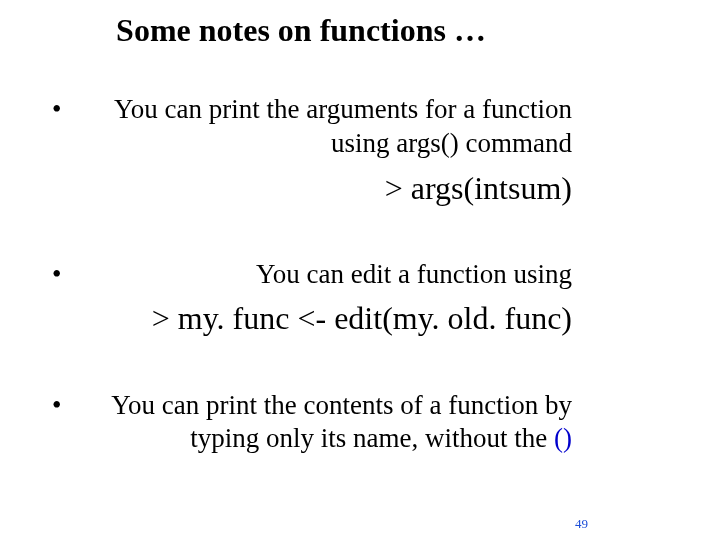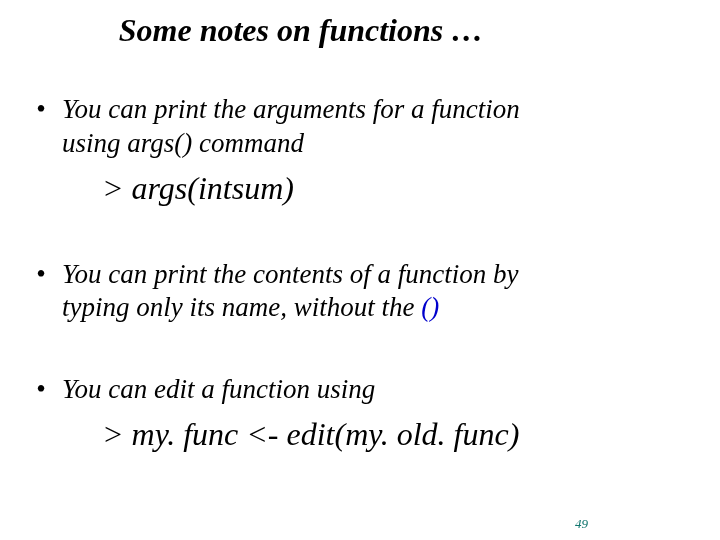--- a/index.html
+++ b/index.html
@@ -11,31 +11,31 @@
     font-family: "Times New Roman", Times, serif;
     color: #000000;
     position: relative;
     overflow: hidden;
   }
   .slide {
     width: 602px;
     height: 540px;
     position: relative;
     box-sizing: border-box;
-    font-style: italic;
   }
   .title {
     text-align: center;
     font-weight: bold;
     font-size: 32px;
     padding-top: 12px;
     padding-bottom: 8px;
   }
   .body {
-    padding: 20px 30px 0 30px;
+    padding: 20px 30px 0 46px;
+    text-align: right;
   }
   ul.top {
     list-style: none;
     padding: 0;
     margin: 0;
   }
   ul.top > li {
     position: relative;
     padding-left: 32px;
     font-size: 27px;
@@ -59,21 +59,21 @@
     line-height: 1.35;
   }
   .blue {
     color: #0000cc;
   }
   .pagenum {
     position: absolute;
     bottom: 8px;
     right: 14px;
     font-size: 13px;
-    color: #0f766e;
+    color: #1d4ed8;
     font-family: "Times New Roman", Times, serif;
   }
 </style>
 </head>
 <body>
 
 <div class="slide">
 
   <div class="title">Some notes on functions …</div>
 
@@ -81,28 +81,28 @@
     <ul class="top">
 
       <li>
         <span>You can print the arguments for a function using args() command</span>
         <div class="sub">
           <div>&gt; args(intsum)</div>
         </div>
       </li>
 
       <li style="margin-top:48px;">
-        <span>You can print the contents of a function by typing only its name, without the </span><span class="blue">()</span>
-      </li>
-
-      <li style="margin-top:48px;">
         <span>You can edit a function using</span>
         <div class="sub">
           <div>&gt; my. func &lt;- edit(my. old. func)</div>
         </div>
+      </li>
+
+      <li style="margin-top:48px;">
+        <span>You can print the contents of a function by typing only its name, without the </span><span class="blue">()</span>
       </li>
 
     </ul>
   </div>
 
   <div class="pagenum">49</div>
 
 </div>
 
 </body></html>

